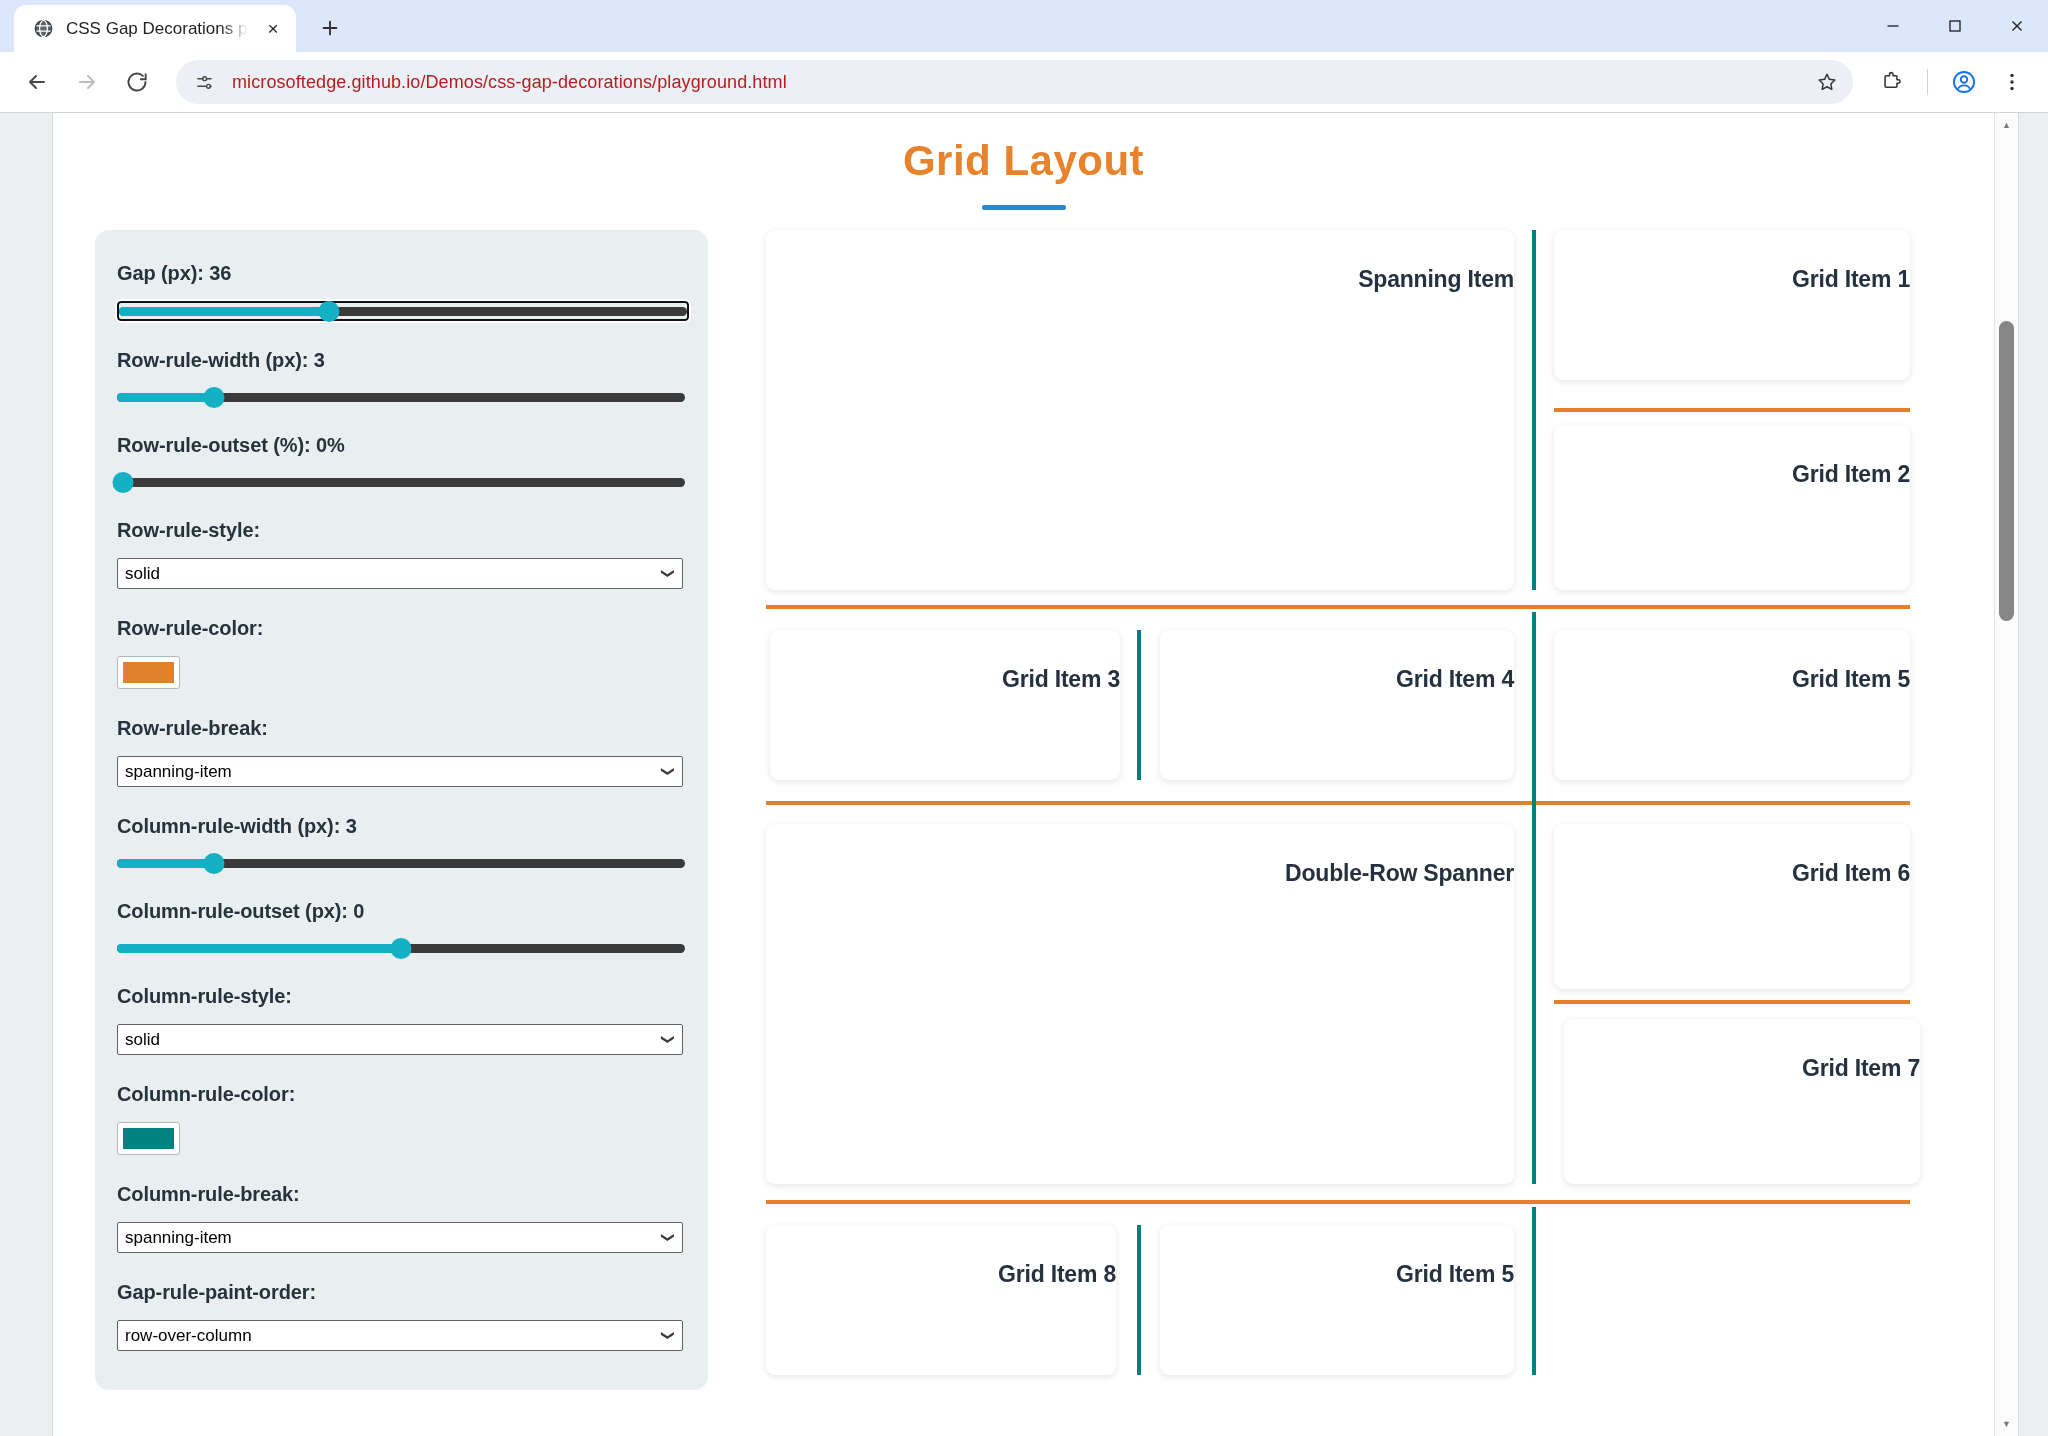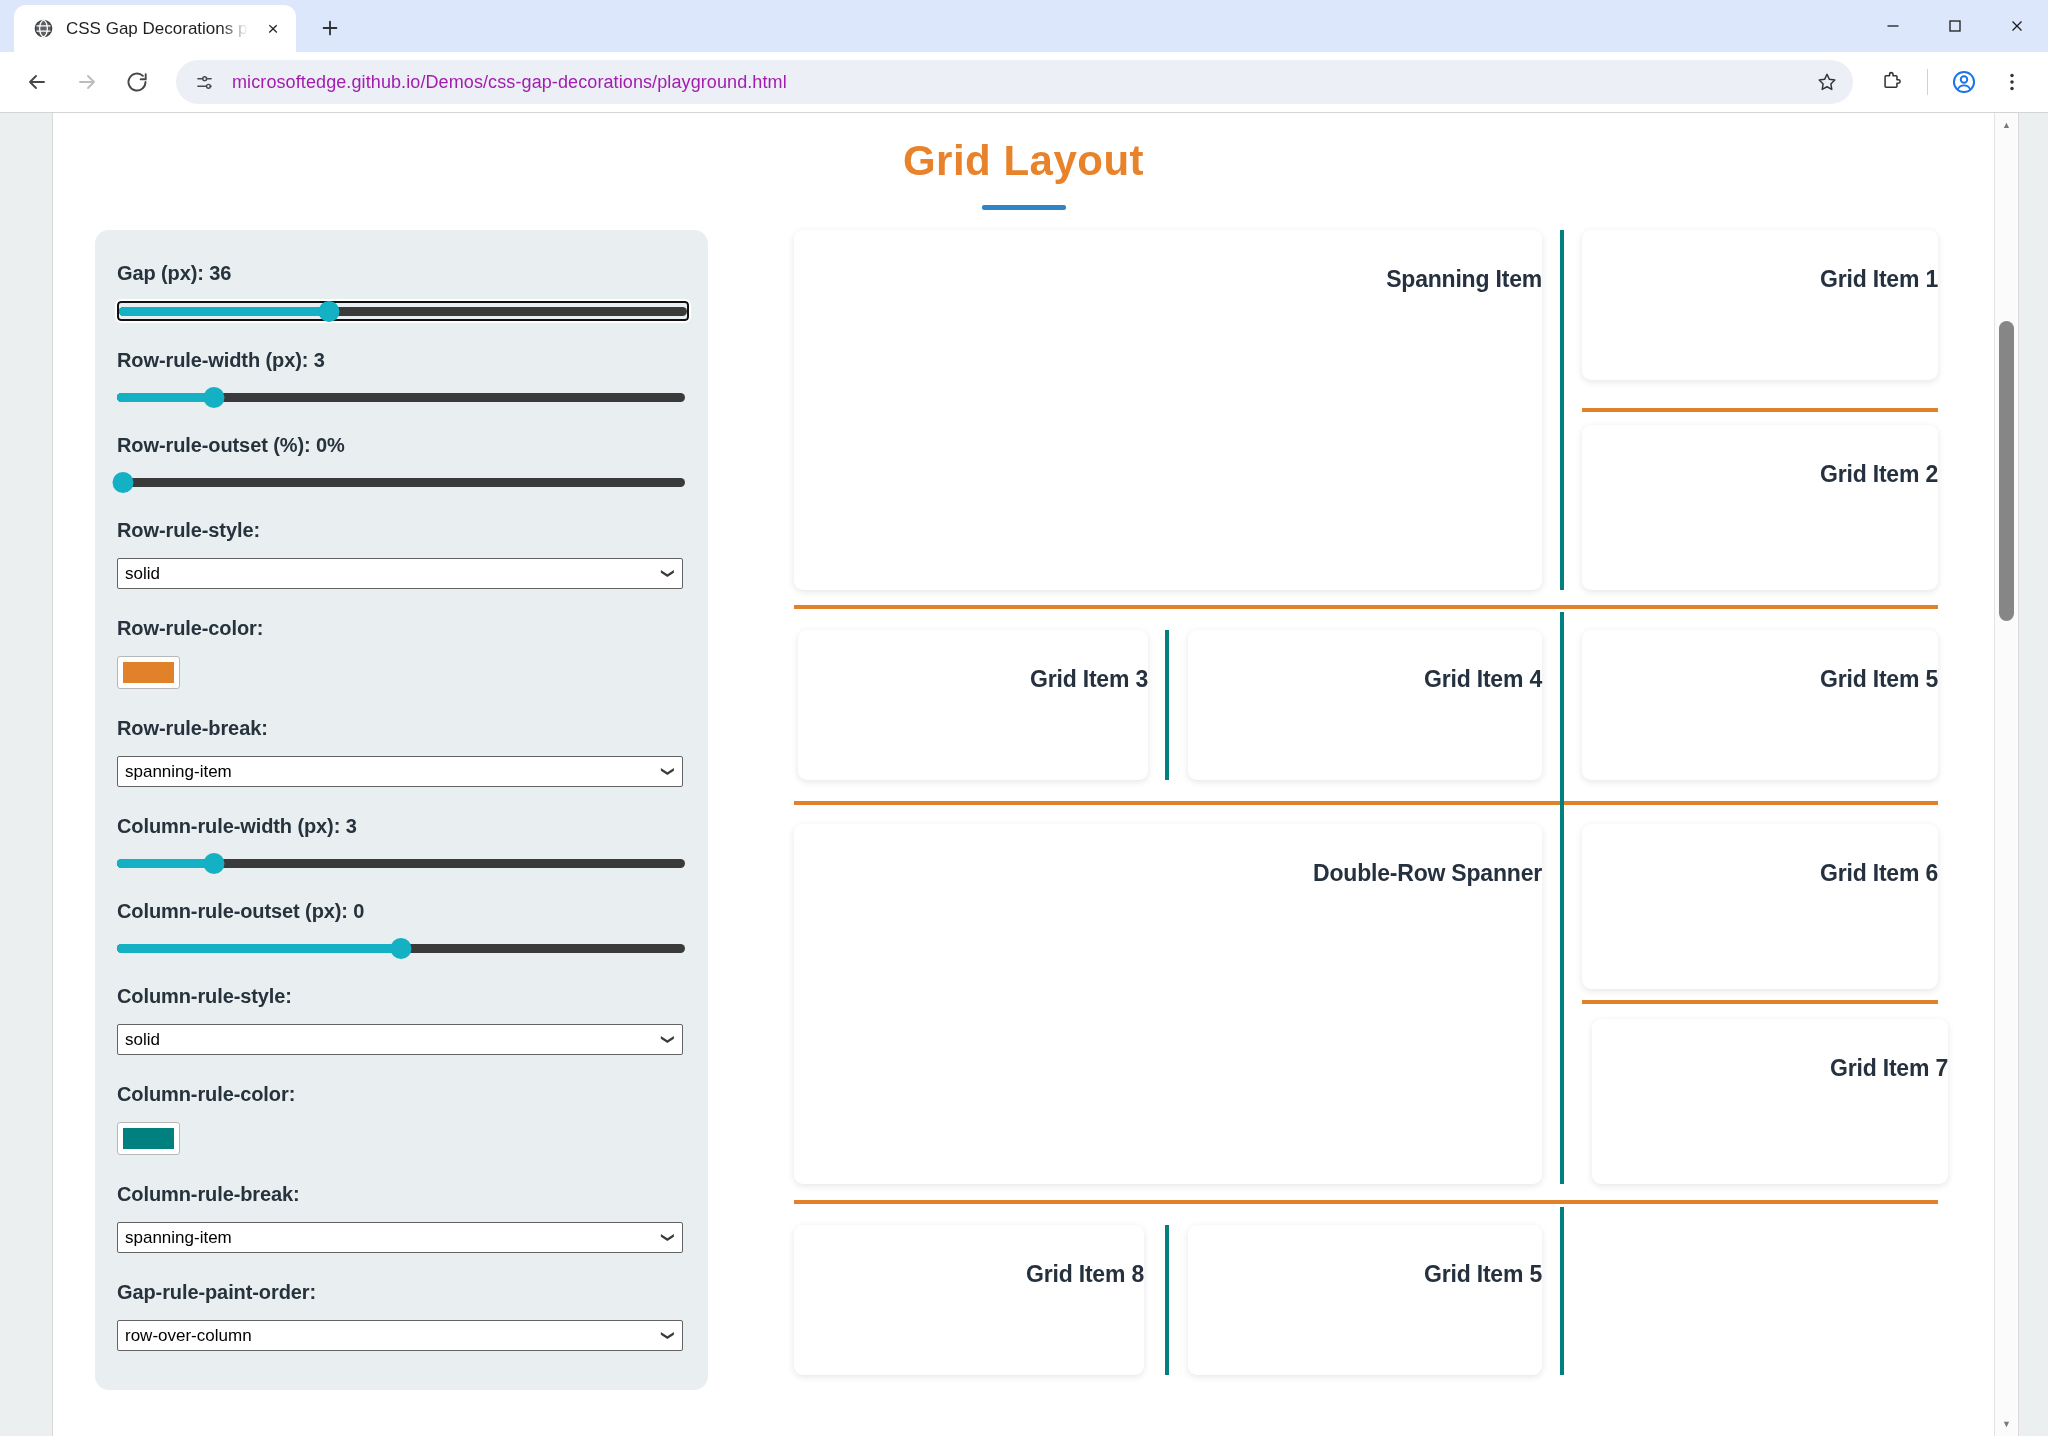--- a/index.html
+++ b/index.html
@@ -141,21 +141,21 @@
     display: flex;
     align-items: center;
     justify-content: center;
     border-radius: 50%;
     flex: 0 0 32px;
   }
 
   .omni-url {
     flex: 1;
     font-size: 18px;
-    color: #a21caf;
+    color: #b91c1c;
     letter-spacing: 0.1px;
   }
 
   .omni-star {
     width: 36px; height: 36px;
     display: flex; align-items: center; justify-content: center;
     flex: 0 0 36px;
     color: #333;
   }
 
@@ -247,21 +247,21 @@
     width: 84px;
     height: 5px;
     background: #2e86c8;
     margin: 20px auto 0;
     border-radius: 2px;
   }
 
   .content-row {
     display: flex;
     padding: 20px 0 0 42px;
-    gap: 86px;
+    gap: 58px;
   }
 
   
   .controls {
     width: 613px;
     flex: 0 0 613px;
     background: #e9eef0;
     border-radius: 14px;
     padding: 28px 24px 30px 22px;
   }

